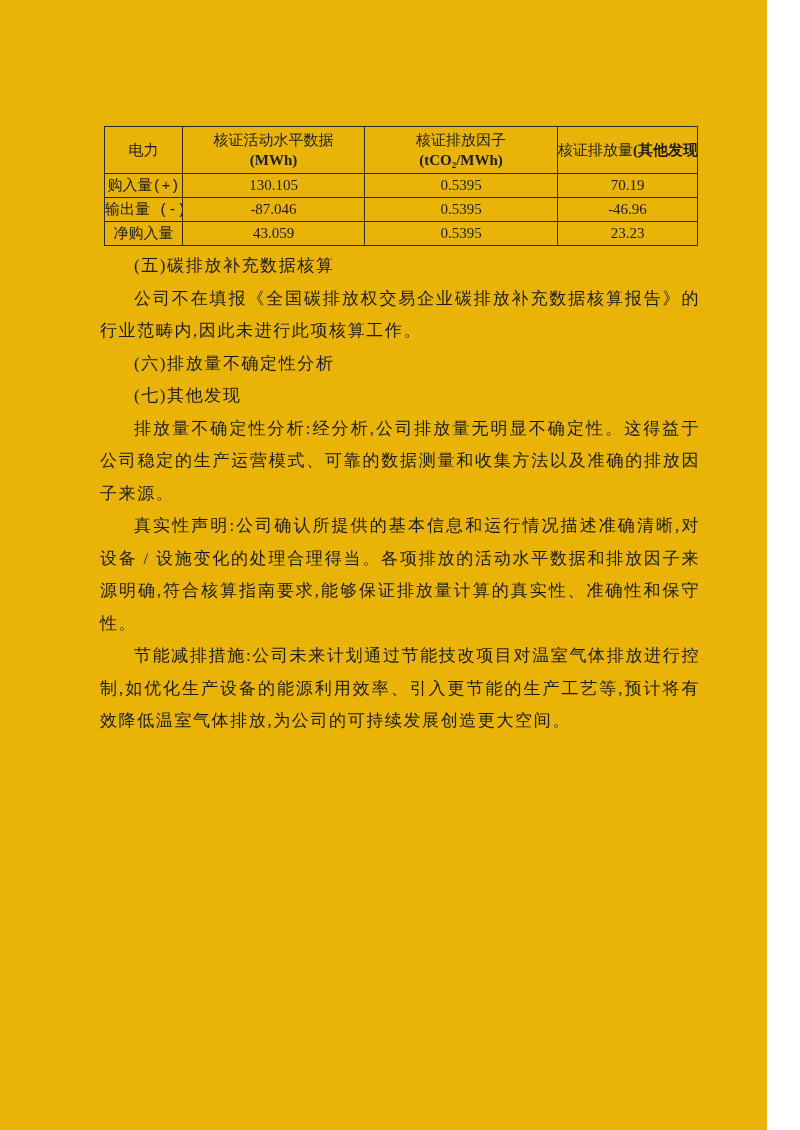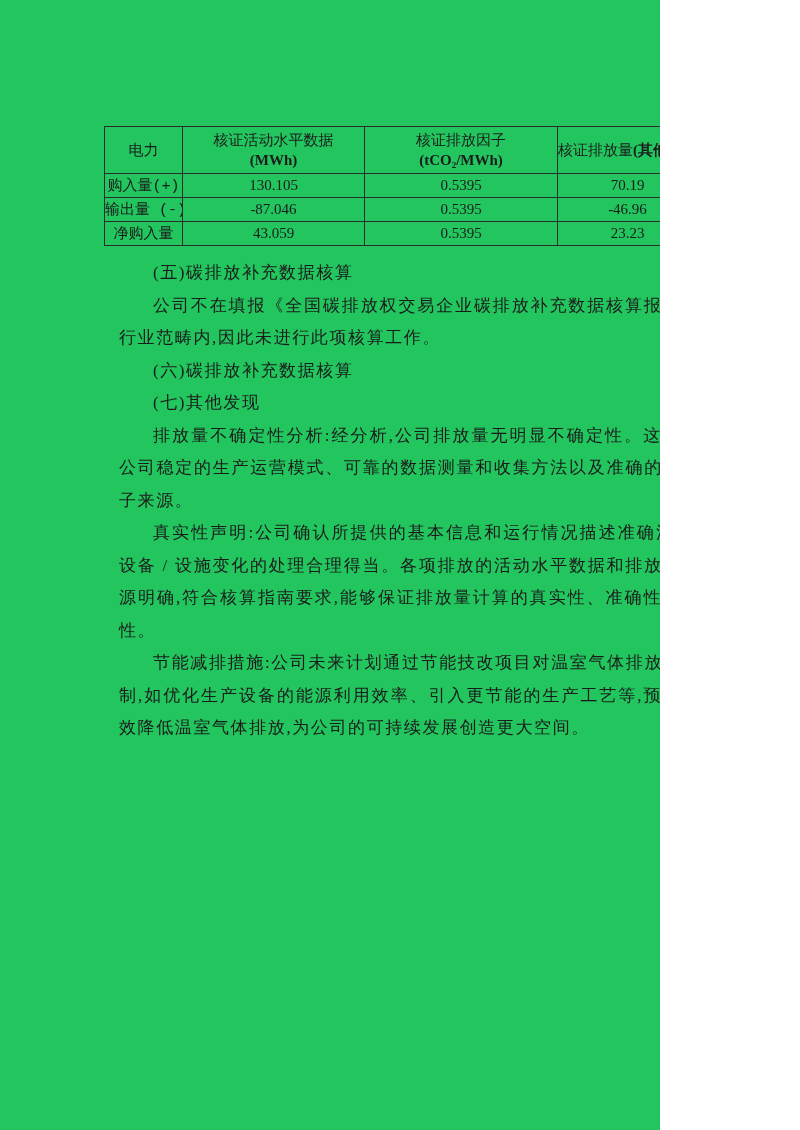--- a/index.html
+++ b/index.html
@@ -2,23 +2,23 @@
 <html><head>
 <meta charset="utf-8">
 <style>
   html, body {
     margin: 0;
     padding: 0;
     background: #ffffff;
   }
   .page {
     position: relative;
-    width: 660px;
+    width: 767px;
     height: 1130px;
-    background: #22c55e;
+    background: #eab308;
     color: #1b1b1b;
     font-family: "Liberation Serif", "DejaVu Serif", serif;
     overflow: hidden;
   }
   
   table.doc-table {
     position: absolute;
     left: 104px;
     top: 126px;
     width: 593px;
@@ -53,28 +53,27 @@
   }
   .num {
     font-family: Liberation Serif, serif;
     font-size: 15.5px;
   }
   .rowlabel { font-size: 14.5px; font-family: Liberation Mono, monospace; }
   
   .body-text {
     position: absolute;
     left: 100px;
-    top: 257px;
+    top: 250px;
     width: 600px;
     font-size: 17px;
     line-height: 32.5px;
     letter-spacing: 1.6px;
     text-align: justify;
     text-justify: inter-ideograph;
-    margin-left: 19px;
   }
   .body-text p {
     margin: 0;
     text-indent: 2em;
   }
 </style>
 </head>
 <body>
 
 <div class="page">
@@ -123,21 +122,21 @@
         <td class="num">0.5395</td>
         <td class="num">23.23</td>
       </tr>
     </tbody>
   </table>
 
   <div class="body-text">
     <p>(五)碳排放补充数据核算</p>
     <p>公司不在填报《全国碳排放权交易企业碳排放补充数据核算报告》的行业范畴内,因此未进行此项核算工作。</p>
 
-    <p>(六)碳排放补充数据核算</p>
+    <p>(六)排放量不确定性分析</p>
 
     <p>(七)其他发现</p>
     <p>排放量不确定性分析:经分析,公司排放量无明显不确定性。这得益于公司稳定的生产运营模式、可靠的数据测量和收集方法以及准确的排放因子来源。</p>
     <p>真实性声明:公司确认所提供的基本信息和运行情况描述准确清晰,对设备 / 设施变化的处理合理得当。各项排放的活动水平数据和排放因子来源明确,符合核算指南要求,能够保证排放量计算的真实性、准确性和保守性。</p>
     <p>节能减排措施:公司未来计划通过节能技改项目对温室气体排放进行控制,如优化生产设备的能源利用效率、引入更节能的生产工艺等,预计将有效降低温室气体排放,为公司的可持续发展创造更大空间。</p>
   </div>
 
 </div>
 
 </body></html>

